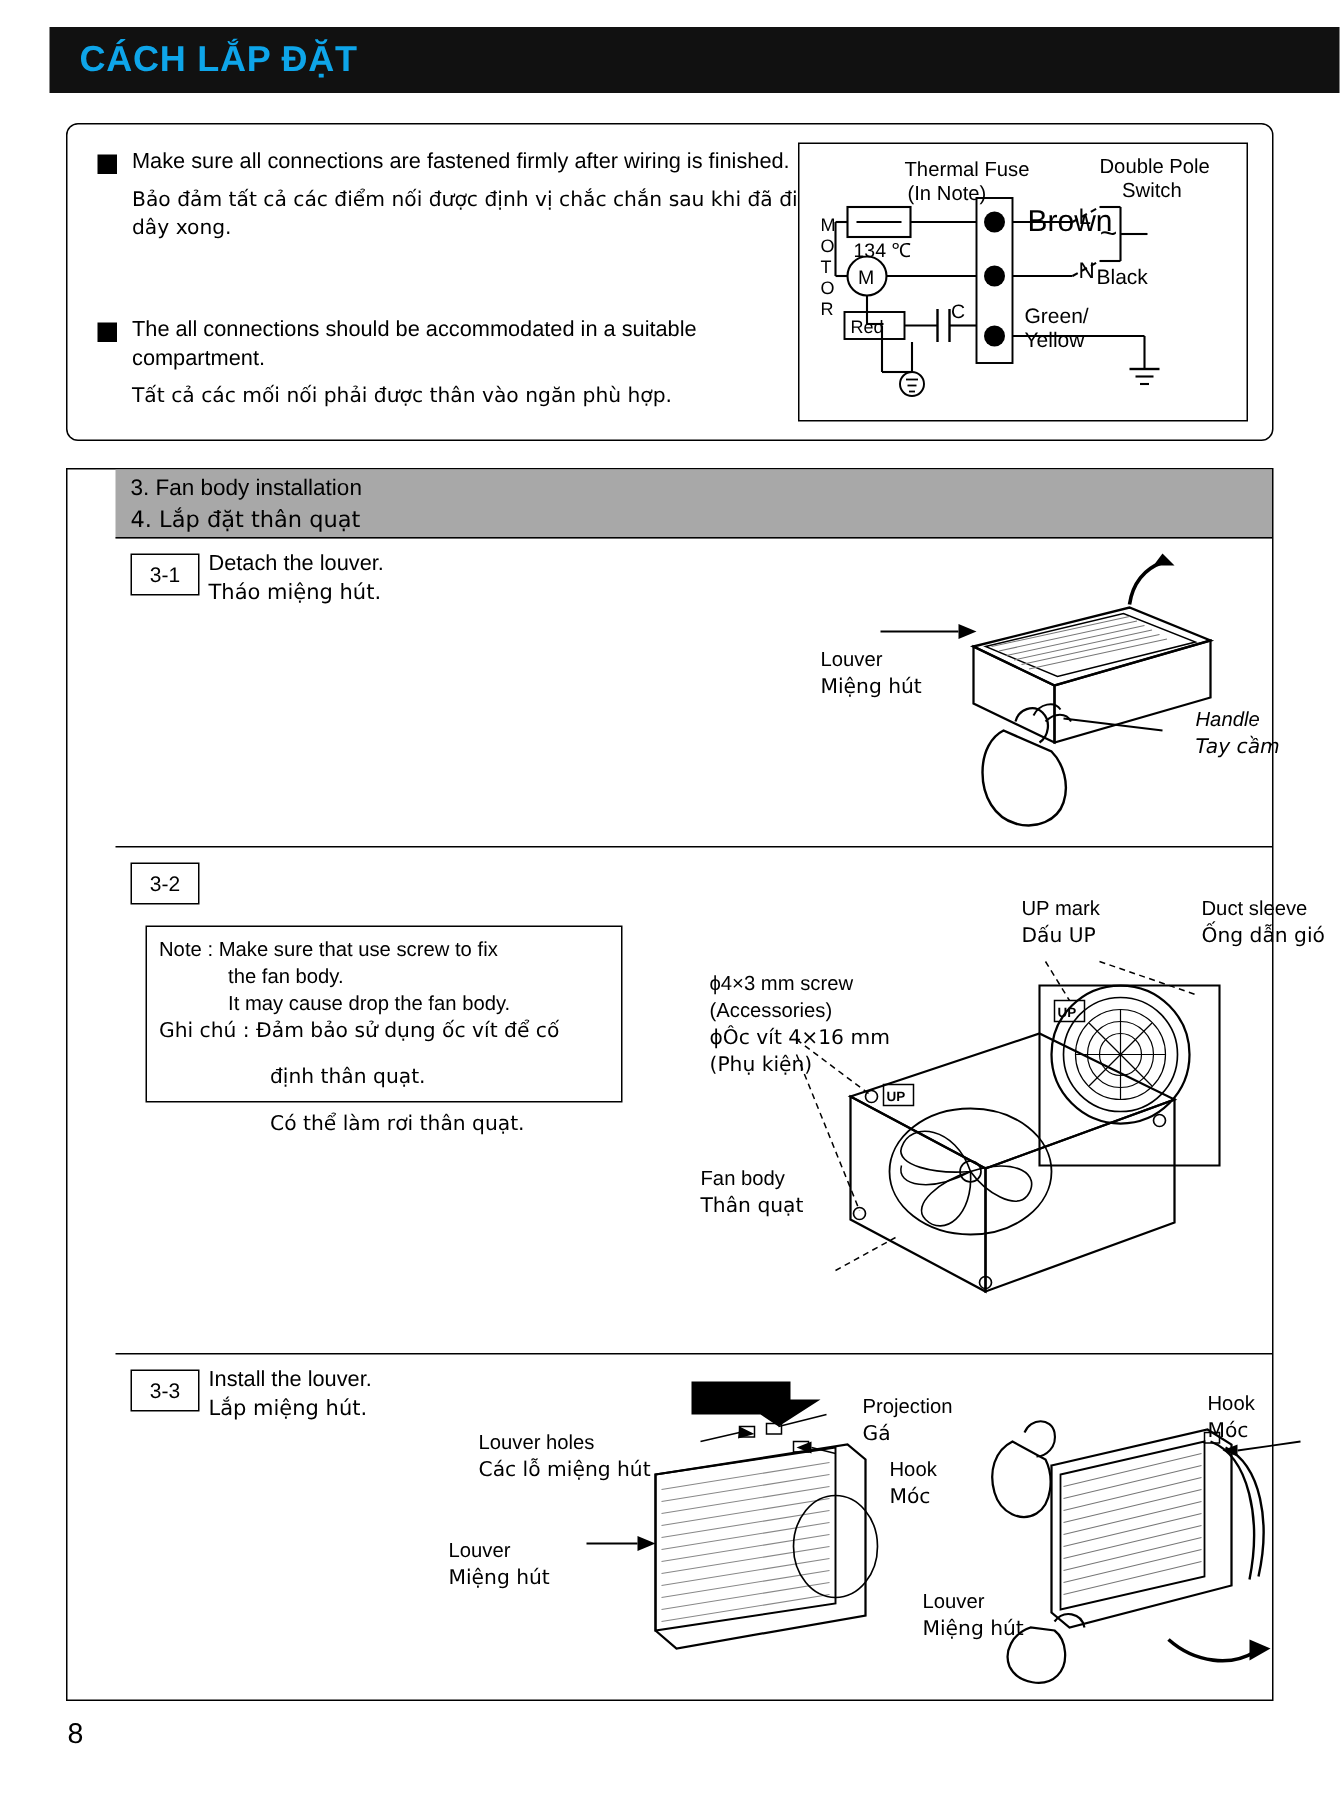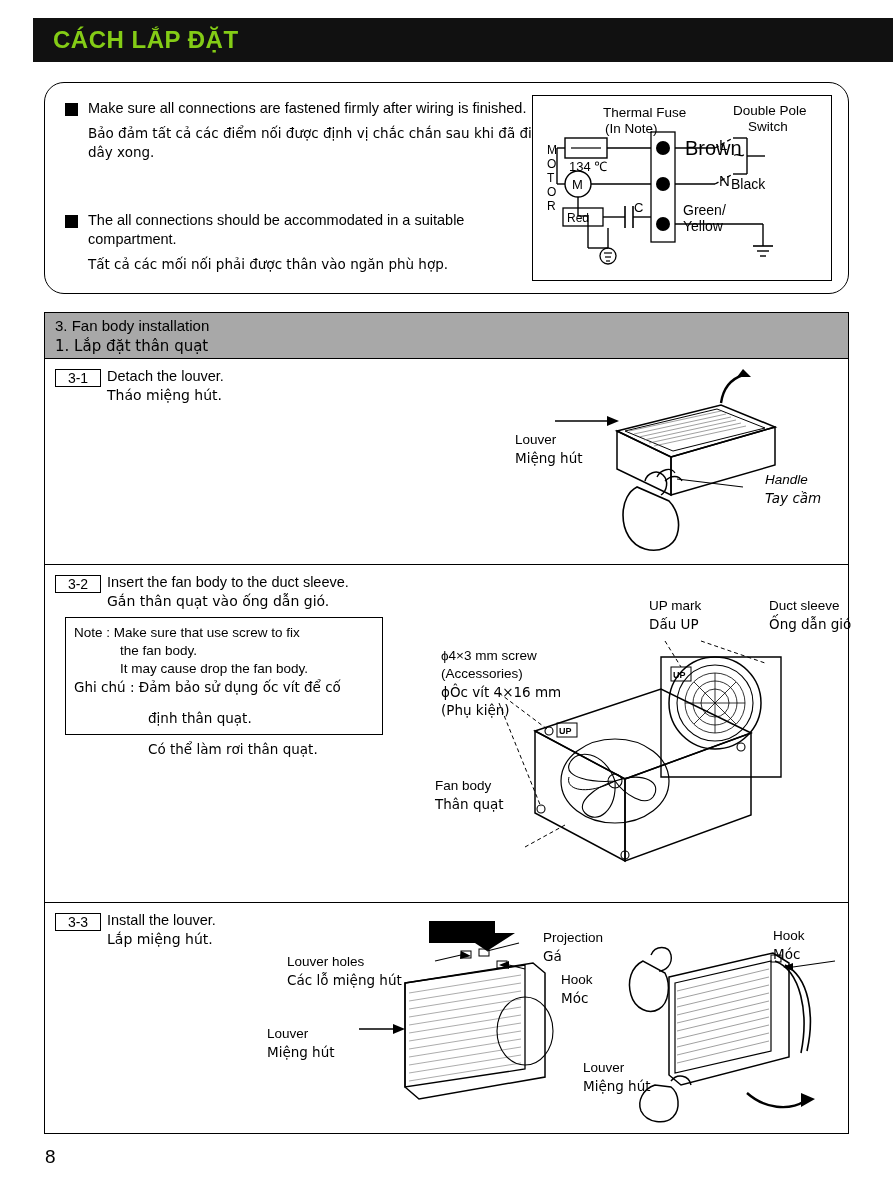--- a/index.html
+++ b/index.html
@@ -18,34 +18,34 @@
   
   .header-bar {
     position: absolute;
     left: 33px; top: 18px;
     width: 860px; height: 44px;
     background: #111;
     display: flex;
     align-items: center;
   }
   .header-title {
-    color: #84cc16;
+    color: #0ea5e9;
     font-size: 24px;
     font-weight: bold;
     letter-spacing: 0.5px;
     padding-left: 20px;
   }
 
   
   .note-box {
     position: absolute;
     left: 44px; top: 82px;
     width: 805px; height: 212px;
     border: 1.5px solid #000;
-    border-radius: 20px;
+    border-radius: 8px;
     background: #fff;
   }
   .bullet-row {
     position: absolute;
     display: flex;
     gap: 10px;
   }
   .bullet-sq {
     width: 13px; height: 13px;
     background: #000;
@@ -67,39 +67,40 @@
   }
   .wiring svg { display: block; }
 
   
   .section-box {
     position: absolute;
     left: 44px; top: 312px;
     width: 805px; height: 822px;
     border: 1.5px solid #000;
     background: #fff;
+    padding-left: 32px;
   }
   .section-head {
     background: #a8a8a8;
     height: 46px;
     border-bottom: 1.5px solid #000;
     padding: 3px 0 0 10px;
   }
   .section-head div { font-size: 15px; line-height: 20px; }
   .section-head .vn { font-family: "DejaVu Sans", sans-serif; }
 
   .step {
     position: relative;
     border-bottom: 1.5px solid #000;
   }
   .step:last-child { border-bottom: none; }
   .step-tag {
     position: absolute;
     left: 10px; top: 10px;
-    width: 46px; height: 18px;
+    width: 46px; height: 28px;
     border: 1.3px solid #000;
     font-size: 14px;
     display: flex; align-items: center; justify-content: center;
     background: #fff;
   }
   .step-txt {
     position: absolute;
     left: 62px; top: 8px;
     font-size: 14.5px;
     line-height: 19px;
@@ -253,21 +254,21 @@
     <div class="lbl" style="left:186px; top:76px; font-size:15px;">
       <span>N</span>
     </div>
   </div>
 </div>
 
 <div class="section-box">
 
   <div class="section-head">
     <div>3. Fan body installation</div>
-    <div class="vn">1. Lắp đặt thân quạt</div>
+    <div class="vn">4. Lắp đặt thân quạt</div>
   </div>
 
   <div class="step" style="height:206px;">
     <div class="step-tag">3-1</div>
     <div class="step-txt">
       <div>Detach the louver.</div>
       <div class="vn">Tháo miệng hút.</div>
     </div>
 
     <svg style="position:absolute; left:480px; top:10px;" width="320" height="190" viewBox="0 0 320 190">
@@ -305,24 +306,20 @@
       <div class="vn">Miệng hút</div>
     </div>
     <div class="lbl" style="left:720px; top:112px; line-height:18px;font-style:italic;">
       <div>Handle</div>
       <div class="vn">Tay cầm</div>
     </div>
   </div>
 
   <div class="step" style="height:338px;">
     <div class="step-tag">3-2</div>
-    <div class="step-txt">
-      <div>Insert the fan body to the duct sleeve.</div>
-      <div class="vn">Gắn thân quạt vào ống dẫn gió.</div>
-    </div>
 
     <div class="note-inner" style="top:52px;">
       <div>Note : Make sure that use screw to fix</div>
       <div class="ind1">the fan body.</div>
       <div class="ind1">It may cause drop the fan body.</div>
       <div class="vn">Ghi chú : Đảm bảo sử dụng ốc vít để cố</div>
       <div class="vn ind2">định thân quạt.</div>
       <div class="vn ind2">Có thể làm rơi thân quạt.</div>
     </div>
 

